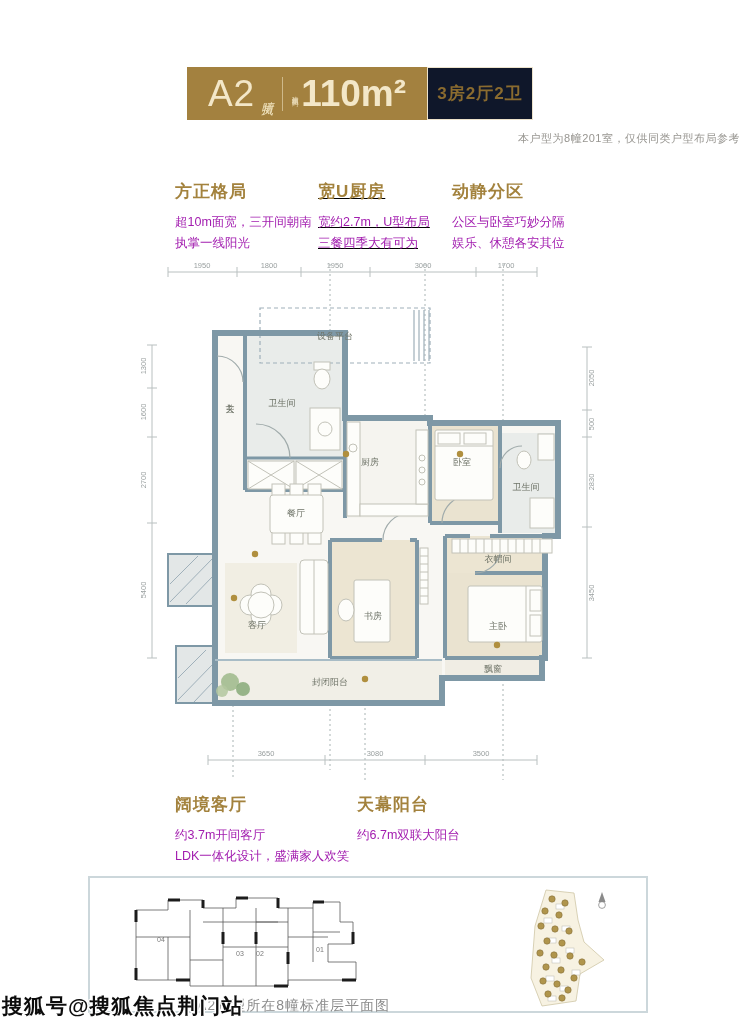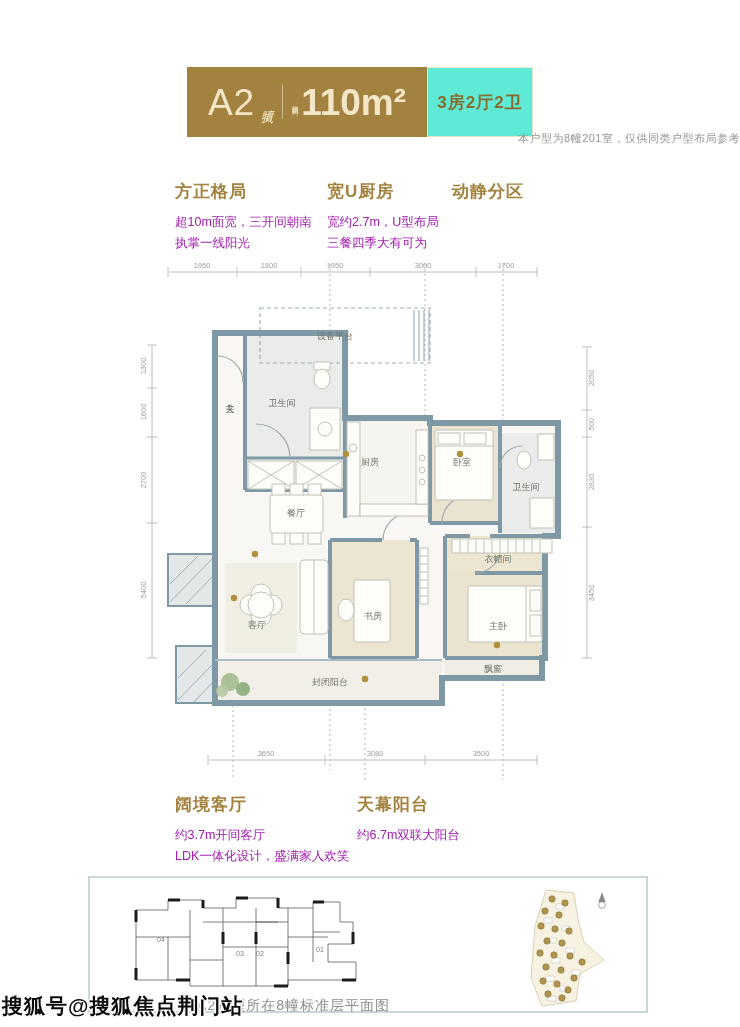--- a/index.html
+++ b/index.html
@@ -1,28 +1,28 @@
 <!DOCTYPE html>
 <html><head>
 <meta charset="utf-8">
 <style>
   html,body{margin:0;padding:0;background:#ffffff;}
   .page{position:relative;width:740px;height:1027px;background:#ffffff;overflow:hidden;
         font-family:"Liberation Sans", sans-serif;}
 
   
-  .header{position:absolute;left:187px;top:67px;height:70px;display:flex;border-radius:14px;}
+  .header{position:absolute;left:187px;top:67px;height:53px;display:flex;border-radius:14px;}
   .header-brown{width:240px;background:#a3813f;color:#f3e7c8;display:flex;align-items:center;justify-content:center;}
   .unit-code{font-size:37px;font-weight:400;letter-spacing:1px;line-height:1;}
   .seal{writing-mode:vertical-rl;font-family:"DejaVu Serif",serif;font-style:italic;
         font-size:12px;letter-spacing:2px;margin:0 7px 0 3px;color:#efe2bd;}
   .hdr-divider{width:1px;height:34px;background:rgba(243,231,200,.55);margin:0 7px 0 0;}
   .area-prefix{writing-mode:vertical-rl;font-size:6.5px;letter-spacing:1px;opacity:.85;margin-right:2px;}
   .area{font-size:37px;font-weight:700;line-height:1;}
-  .header-cream{width:106px;background:#5eead4;border:1px solid #ece2cb;box-sizing:border-box;
+  .header-cream{width:106px;background:#0f172a;border:1px solid #ece2cb;box-sizing:border-box;
         color:#8a6b2f;font-size:17px;font-weight:bold;display:flex;align-items:center;justify-content:center;letter-spacing:1px;}
   .disclaimer{position:absolute;left:0;top:131px;width:740px;text-align:right;
         font-size:11px;color:#979590;letter-spacing:.5px;}
 
   
   .feat{position:absolute;width:165px;}
   .feat-title{font-size:17px;font-weight:bold;color:#a3823d;margin:0 0 9px 0;letter-spacing:1px;}
   .feat-line{font-size:12.5px;color:#a21caf;line-height:21px;white-space:nowrap;}
 
   
@@ -56,27 +56,29 @@
     </div>
     <div class="header-cream">3房2厅2卫</div>
   </div>
   <div class="disclaimer">本户型为8幢201室，仅供同类户型布局参考</div>
 
   <div class="feat" style="left:175px;top:180px;">
     <div class="feat-title">方正格局</div>
     <div class="feat-line">超10m面宽，三开间朝南</div>
     <div class="feat-line">执掌一线阳光</div>
   </div>
-  <div class="feat" style="left:327px;top:180px;">
+  <div class="feat" style="left:318px;top:180px;text-decoration:underline;">
     <div class="feat-title">宽U厨房</div>
     <div class="feat-line">宽约2.7m，U型布局</div>
     <div class="feat-line">三餐四季大有可为</div>
   </div>
   <div class="feat" style="left:452px;top:180px;">
     <div class="feat-title">动静分区</div>
+    <div class="feat-line">公区与卧室巧妙分隔</div>
+    <div class="feat-line">娱乐、休憩各安其位</div>
   </div>
 
   <svg class="floorplan" style="position:absolute;left:130px;top:258px;" width="480" height="525" viewBox="0 0 480 525">
 
     <g stroke="#a9b4b4" stroke-width="1" stroke-dasharray="2,3" fill="none">
       <line x1="200" y1="6" x2="200" y2="512"></line>
       <line x1="295" y1="6" x2="295" y2="205"></line>
       <line x1="373" y1="6" x2="373" y2="522"></line>
       <line x1="103" y1="292" x2="103" y2="522"></line>
       <line x1="235" y1="330" x2="235" y2="522"></line>

